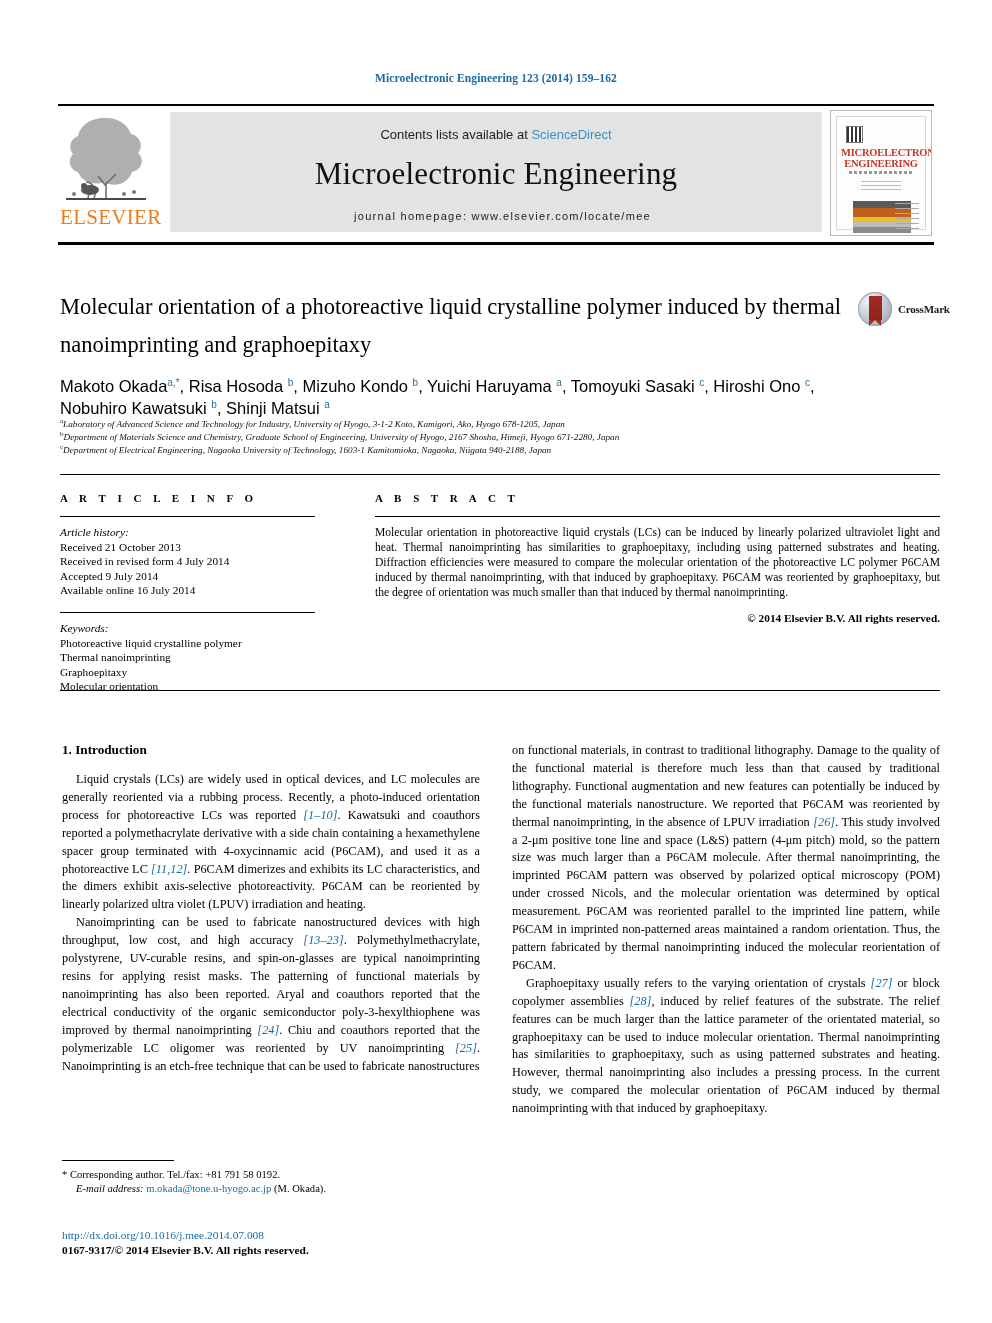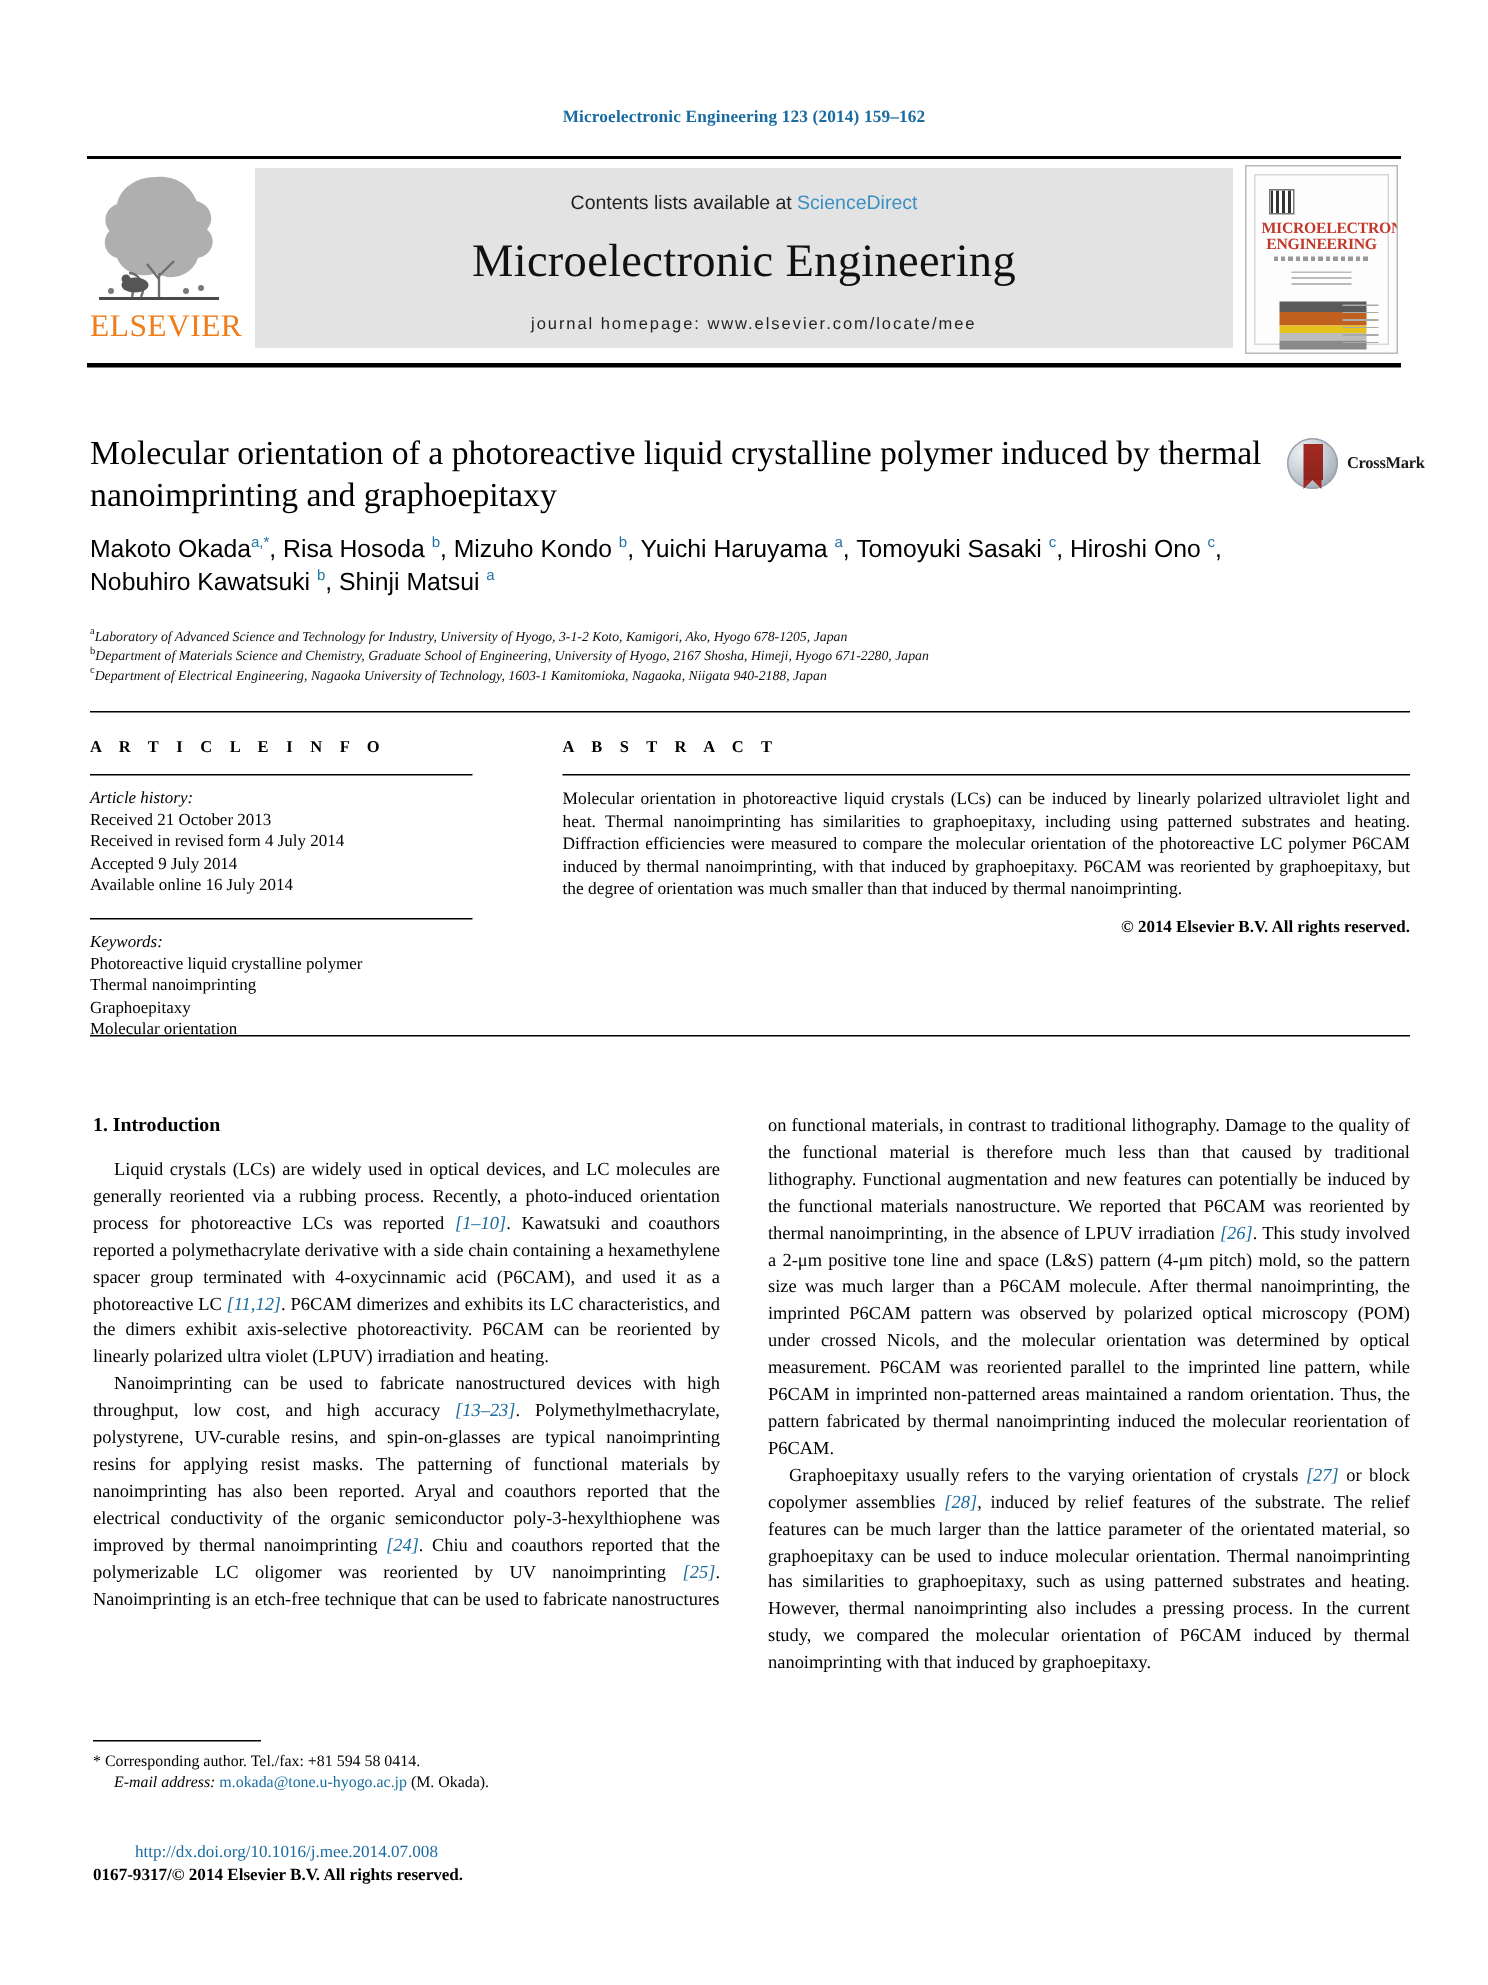--- a/index.html
+++ b/index.html
@@ -138,21 +138,21 @@
   
   .titleblock {
     position: absolute;
     left: 60px;
     top: 288px;
     width: 790px;
   }
   .paper-title {
     font-family: "Liberation Serif", serif;
     font-size: 22.5px;
-    line-height: 28px;
+    line-height: 38px;
     color: #000;
     font-weight: normal;
     margin: 0;
   }
   .crossmark {
     position: absolute;
     left: 858px;
     top: 292px;
     width: 86px;
     height: 36px;
@@ -337,21 +337,21 @@
 
   .footer {
     position: absolute;
     left: 62px;
     top: 1228px;
     width: 430px;
     font-family: "Liberation Serif", serif;
     font-size: 11.4px;
     line-height: 14.5px;
   }
-  .footer .doi { color: #1a6ba0; margin-left: 28px; }
+  .footer .doi { color: #1a6ba0; }
   .footer .issn { font-weight: bold; color: #000; }
 </style>
 </head>
 <body>
 
 <div class="page">
 
   <div class="runninghead">Microelectronic Engineering 123 (2014) 159–162</div>
 
   <div class="masthead">
@@ -474,21 +474,21 @@
     <div id="right-paras">
         <p class="para noind"><span>on functional materials, in contrast to traditional lithography. Damage to the quality of the functional material is therefore much less than that caused by traditional lithography. Functional augmentation and new features can potentially be induced by the functional materials nanostructure. We reported that P6CAM was reoriented by thermal nanoimprinting, in the absence of LPUV irradiation </span><span class="ref">[26]</span><span>. This study involved a 2-μm positive tone line and space (L&amp;S) pattern (4-μm pitch) mold, so the pattern size was much larger than a P6CAM molecule. After thermal nanoimprinting, the imprinted P6CAM pattern was observed by polarized optical microscopy (POM) under crossed Nicols, and the molecular orientation was determined by optical measurement. P6CAM was reoriented parallel to the imprinted line pattern, while P6CAM in imprinted non-patterned areas maintained a random orientation. Thus, the pattern fabricated by thermal nanoimprinting induced the molecular reorientation of P6CAM.</span></p>
         <p class="para"><span>Graphoepitaxy usually refers to the varying orientation of crystals </span><span class="ref">[27]</span><span> or block copolymer assemblies </span><span class="ref">[28]</span><span>, induced by relief features of the substrate. The relief features can be much larger than the lattice parameter of the orientated material, so graphoepitaxy can be used to induce molecular orientation. Thermal nanoimprinting has similarities to graphoepitaxy, such as using patterned substrates and heating. However, thermal nanoimprinting also includes a pressing process. In the current study, we compared the molecular orientation of P6CAM induced by thermal nanoimprinting with that induced by graphoepitaxy.</span></p>
       </div>
   </div>
 
   <div class="footnote">
     <div class="fn-rule"></div>
     <div class="fn-text">
       <span>*</span>
-      <span>Corresponding author. Tel./fax: +81 594 58 0414.</span>
+      <span>Corresponding author. Tel./fax: +81 791 58 0192.</span>
     </div>
     <div class="fn-text fn-indent">
       <span class="ital">E-mail address:</span>
       <span class="link">m.okada@tone.u-hyogo.ac.jp</span>
       <span>(M. Okada).</span>
     </div>
   </div>
 
   <div class="footer">
     <div class="doi">http://dx.doi.org/10.1016/j.mee.2014.07.008</div>

